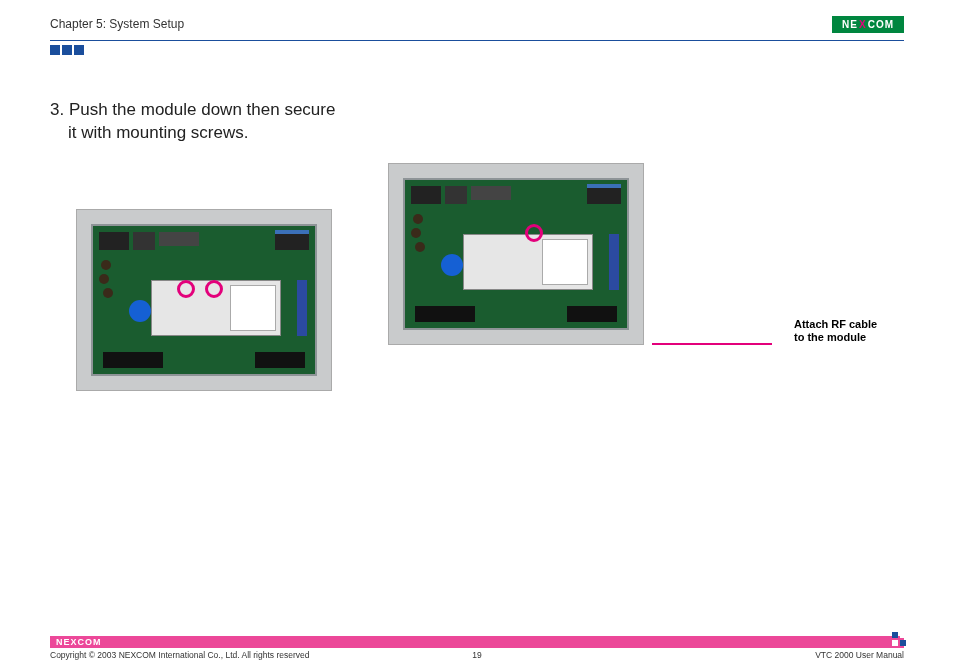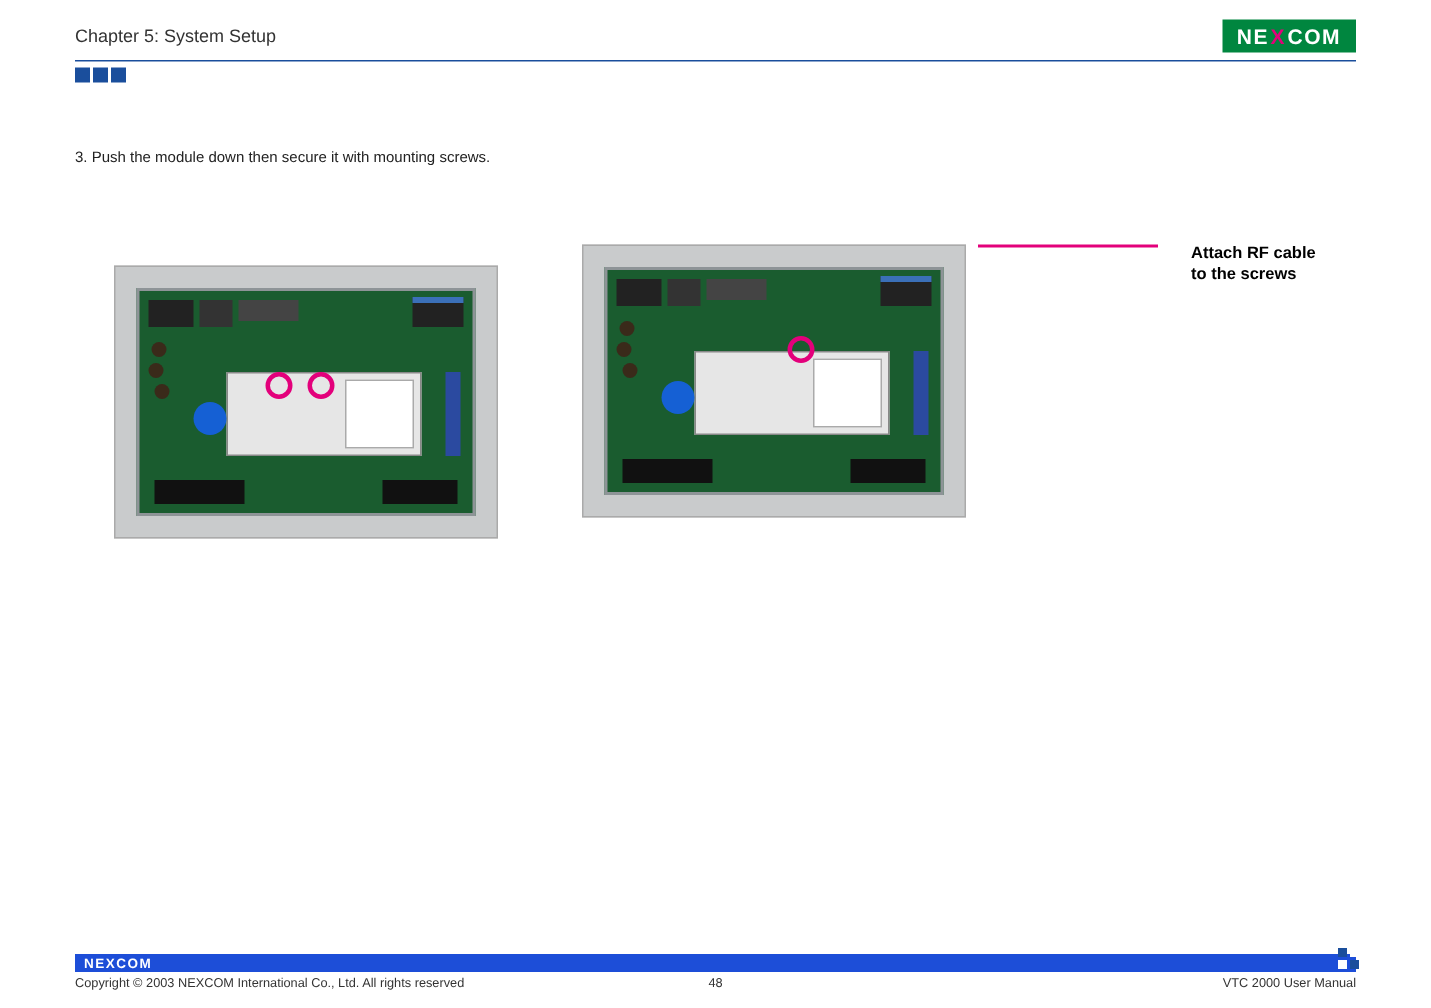--- a/index.html
+++ b/index.html
@@ -26,21 +26,21 @@
   .chapter {
     font-size: 12px;
     color: #333;
   }
   .logo-box {
     background: #00863f;
     color: #fff;
     font-weight: bold;
     letter-spacing: 1px;
     padding: 3px 10px;
-    font-size: 14px;
+    font-size: 10px;
     display: flex;
     align-items: center;
     font-family: Arial, sans-serif;
   }
   .logo-box .x {
     color: #e3007b;
     margin: 0 1px;
   }
   .hr-top {
     border: none;
@@ -60,21 +60,21 @@
   }
   .content {
     display: flex;
     margin-top: 44px;
     gap: 24px;
   }
   .col {
     flex: 1;
   }
   .step {
-    font-size: 10px;
+    font-size: 17px;
     color: #222;
     line-height: 1.35;
     padding-left: 18px;
     text-indent: -18px;
   }
   .figwrap {
     margin-top: 64px;
     display: flex;
     align-items: center;
   }
@@ -137,21 +137,21 @@
     flex-shrink: 0;
   }
 
   
   .footer {
     position: absolute;
     left: 50px; right: 50px; bottom: 12px;
   }
   .footer-bar {
     height: 12px;
-    background: #1d4ed8;
+    background: #ec4899;
     display: flex;
     align-items: center;
     padding-left: 6px;
     position: relative;
   }
   .footer-logo {
     color: #fff;
     font-size: 9px;
     font-weight: bold;
     letter-spacing: 1px;
@@ -174,21 +174,21 @@
     font-size: 8.5px;
     color: #333;
     margin-top: 2px;
   }
   .footer-text .center {
     position: absolute;
     left: 50%;
     transform: translateX(-50%);
   }
 
-  .right-col .figwrap { margin-top: 64px; align-items: flex-start; gap: 14px; }
+  .right-col .figwrap { margin-top: 64px; align-items: flex-end; gap: 14px; }
 </style>
 </head>
 <body>
 
 <div class="page">
   <div class="header">
     <div class="chapter">Chapter 5: System Setup</div>
     <div class="logo-box">
       <span>NE</span>
         <span class="x">X</span>
@@ -246,35 +246,35 @@
               <div class="cap c3"></div>
             <div class="conn"></div>
               <div class="conn2"></div>
               <div class="slot"></div>
             <div class="marker single"></div>
           </div>
         </div>
         <div class="callout-line"></div>
         <div class="callout-text">
           <span>Attach RF cable</span><br>
-          <span>to the screws</span>
+          <span>to the module</span>
         </div>
       </div>
     </div>
   </div>
 
   <div class="footer">
     <div class="footer-bar">
       <span class="footer-logo">NEXCOM</span>
       <div class="footer-sq">
         <span></span>
           <span class="w"></span>
           <span class="w"></span>
           <span></span>
       </div>
     </div>
     <div class="footer-text">
       <span>Copyright © 2003 NEXCOM International Co., Ltd. All rights reserved</span>
-      <span class="center">48</span>
+      <span class="center">19</span>
       <span>VTC 2000 User Manual</span>
     </div>
   </div>
 </div>
 
 </body></html>

